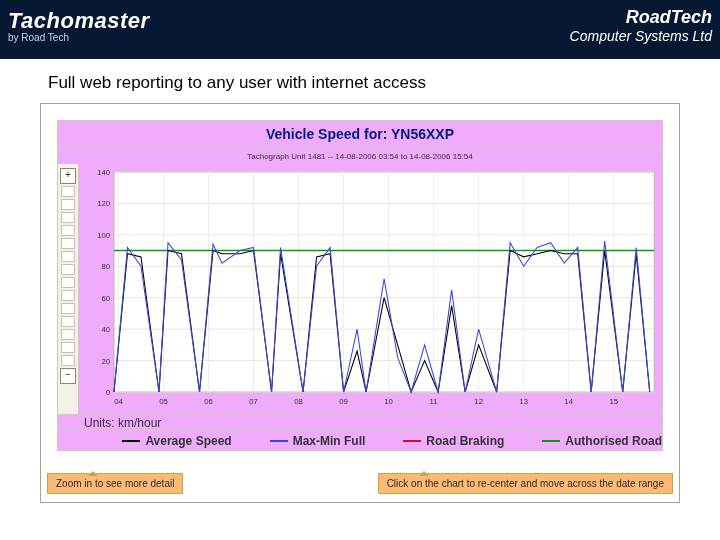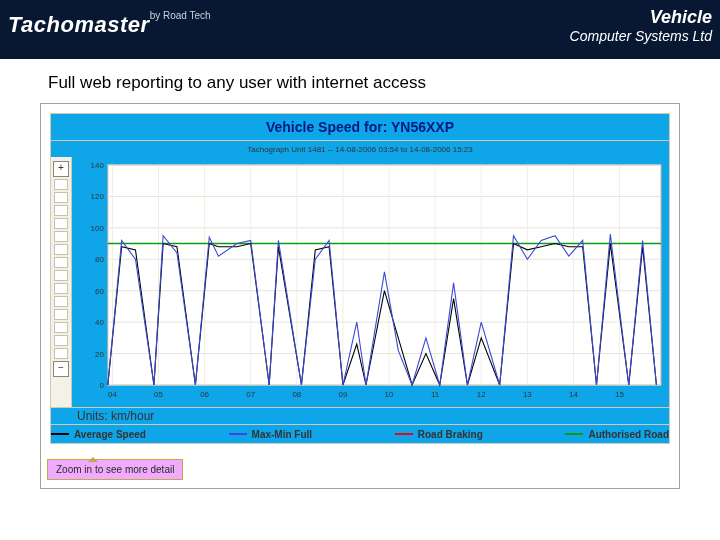--- a/index.html
+++ b/index.html
@@ -1,63 +1,63 @@
 <!DOCTYPE html>
 <html><head>
 <meta charset="utf-8">
 <style>
   html,body{margin:0;padding:0;width:720px;height:540px;background:#fff;font-family:Arial,Helvetica,sans-serif;overflow:hidden}
   .topbar{height:50px;background:#081832;border-bottom:8px solid #081832;display:flex;justify-content:space-between;align-items:center;padding:0 8px;color:#fff}
-  .topbar .left{display:flex;flex-direction:row}
+  .topbar .left{display:flex;flex-direction:column}
   .brand-main{font-style:italic;font-weight:700;font-size:22px;letter-spacing:.5px}
   .brand-sub{font-size:10px;margin-top:-2px;color:#c9d2e0}
   .brand-right{text-align:right;font-style:italic}
   .brand-right .r1{font-weight:700;font-size:18px}
   .brand-right .r2{font-size:14px}
   .rule{height:1px;background:#081832}
   .heading{padding:14px 48px 10px;font-size:17px;color:#000}
   .frame{margin:0 40px;border:1px solid #a6a291;position:relative}
-  .inner{margin:9px;border:1px solid #cfcab8;background:#0ea5e9}
+  .inner{margin:16px;border:1px solid #cfcab8;background:#f0abfc}
   .title{height:26px;display:flex;align-items:center;justify-content:center;font-weight:700;font-size:14px;color:#021a7e;border-bottom:1px solid #cfcab8}
   .subt{height:16px;display:flex;align-items:center;justify-content:center;font-size:8px;color:#333}
   .body{display:flex;height:250px}
   .sidebar{width:20px;border-right:1px solid #cfcab8;background:#f4f1e6;display:flex;flex-direction:column;align-items:center;padding-top:4px;gap:2px}
   .sidebar .btn{width:14px;height:14px;border:1px solid #8c8672;background:#fff;font-size:10px;line-height:12px;text-align:center;color:#333}
   .sidebar .tick{width:12px;height:9px;border:1px solid #c7c2ae;background:#fff}
   .plotwrap{flex:1;position:relative}
   svg.plot{position:absolute;inset:0;width:100%;height:100%}
   .units{height:16px;border-top:1px solid #cfcab8;display:flex;align-items:center;padding-left:26px;font-size:12px;color:#333}
-  .legend{height:18px;border-top:1px solid #cfcab8;display:flex;align-items:center;justify-content:space-between;gap:38px;font-size:10px;color:#333}
+  .legend{height:18px;border-top:1px solid #cfcab8;display:flex;align-items:center;justify-content:flex-end;gap:38px;font-size:12px;color:#333}
   .legend span{display:flex;align-items:center;gap:5px}
   .legend i{width:18px;height:0;border-top:2px solid}
   .tips{display:flex;justify-content:space-between;padding:6px 6px 8px}
-  .tip{background:#f0abfc;border:1px solid #bfa94d;font-size:10px;padding:4px 8px;color:#2a2a2a;position:relative}
+  .tip{background:#fdba74;border:1px solid #bfa94d;font-size:10px;padding:4px 8px;color:#2a2a2a;position:relative}
   .tip::before{content:"";position:absolute;top:-8px;left:40px;border:5px solid transparent;border-bottom-color:#bfa94d}
 </style>
 </head>
 <body>
 
 <div class="topbar">
   <div class="left">
     <div class="brand-main">Tachomaster</div>
     <div class="brand-sub">by Road Tech</div>
   </div>
   <div class="brand-right">
-    <div class="r1">Vehicle</div>
+    <div class="r1">RoadTech</div>
     <div class="r2">Computer Systems Ltd</div>
   </div>
 </div>
 <div class="rule"></div>
 
 <div class="heading">Full web reporting to any user with internet access</div>
 
 <div class="frame">
   <div class="inner">
     <div class="title">Vehicle Speed for: YN56XXP</div>
-    <div class="subt">Tachograph Unit 1481 -- 14-08-2006 03:54 to 14-08-2006 15:23</div>
+    <div class="subt">Tachograph Unit 1481 -- 14-08-2006 03:54 to 14-08-2006 15:54</div>
     <div class="body">
       <div class="sidebar">
         <div class="btn">+</div>
         <div class="tick"></div>
           <div class="tick"></div>
           <div class="tick"></div>
           <div class="tick"></div>
           <div class="tick"></div>
           <div class="tick"></div>
           <div class="tick"></div>
@@ -134,14 +134,15 @@
           <b>Road Braking</b>
         </span>
       <span>
           <i style="border-color:#0b9c0b"></i>
           <b>Authorised Road</b>
         </span>
     </div>
   </div>
   <div class="tips">
     <div class="tip">Zoom in to see more detail</div>
+    <div class="tip">Click on the chart to re-center and move across the date range</div>
   </div>
 </div>
 
 </body></html>

